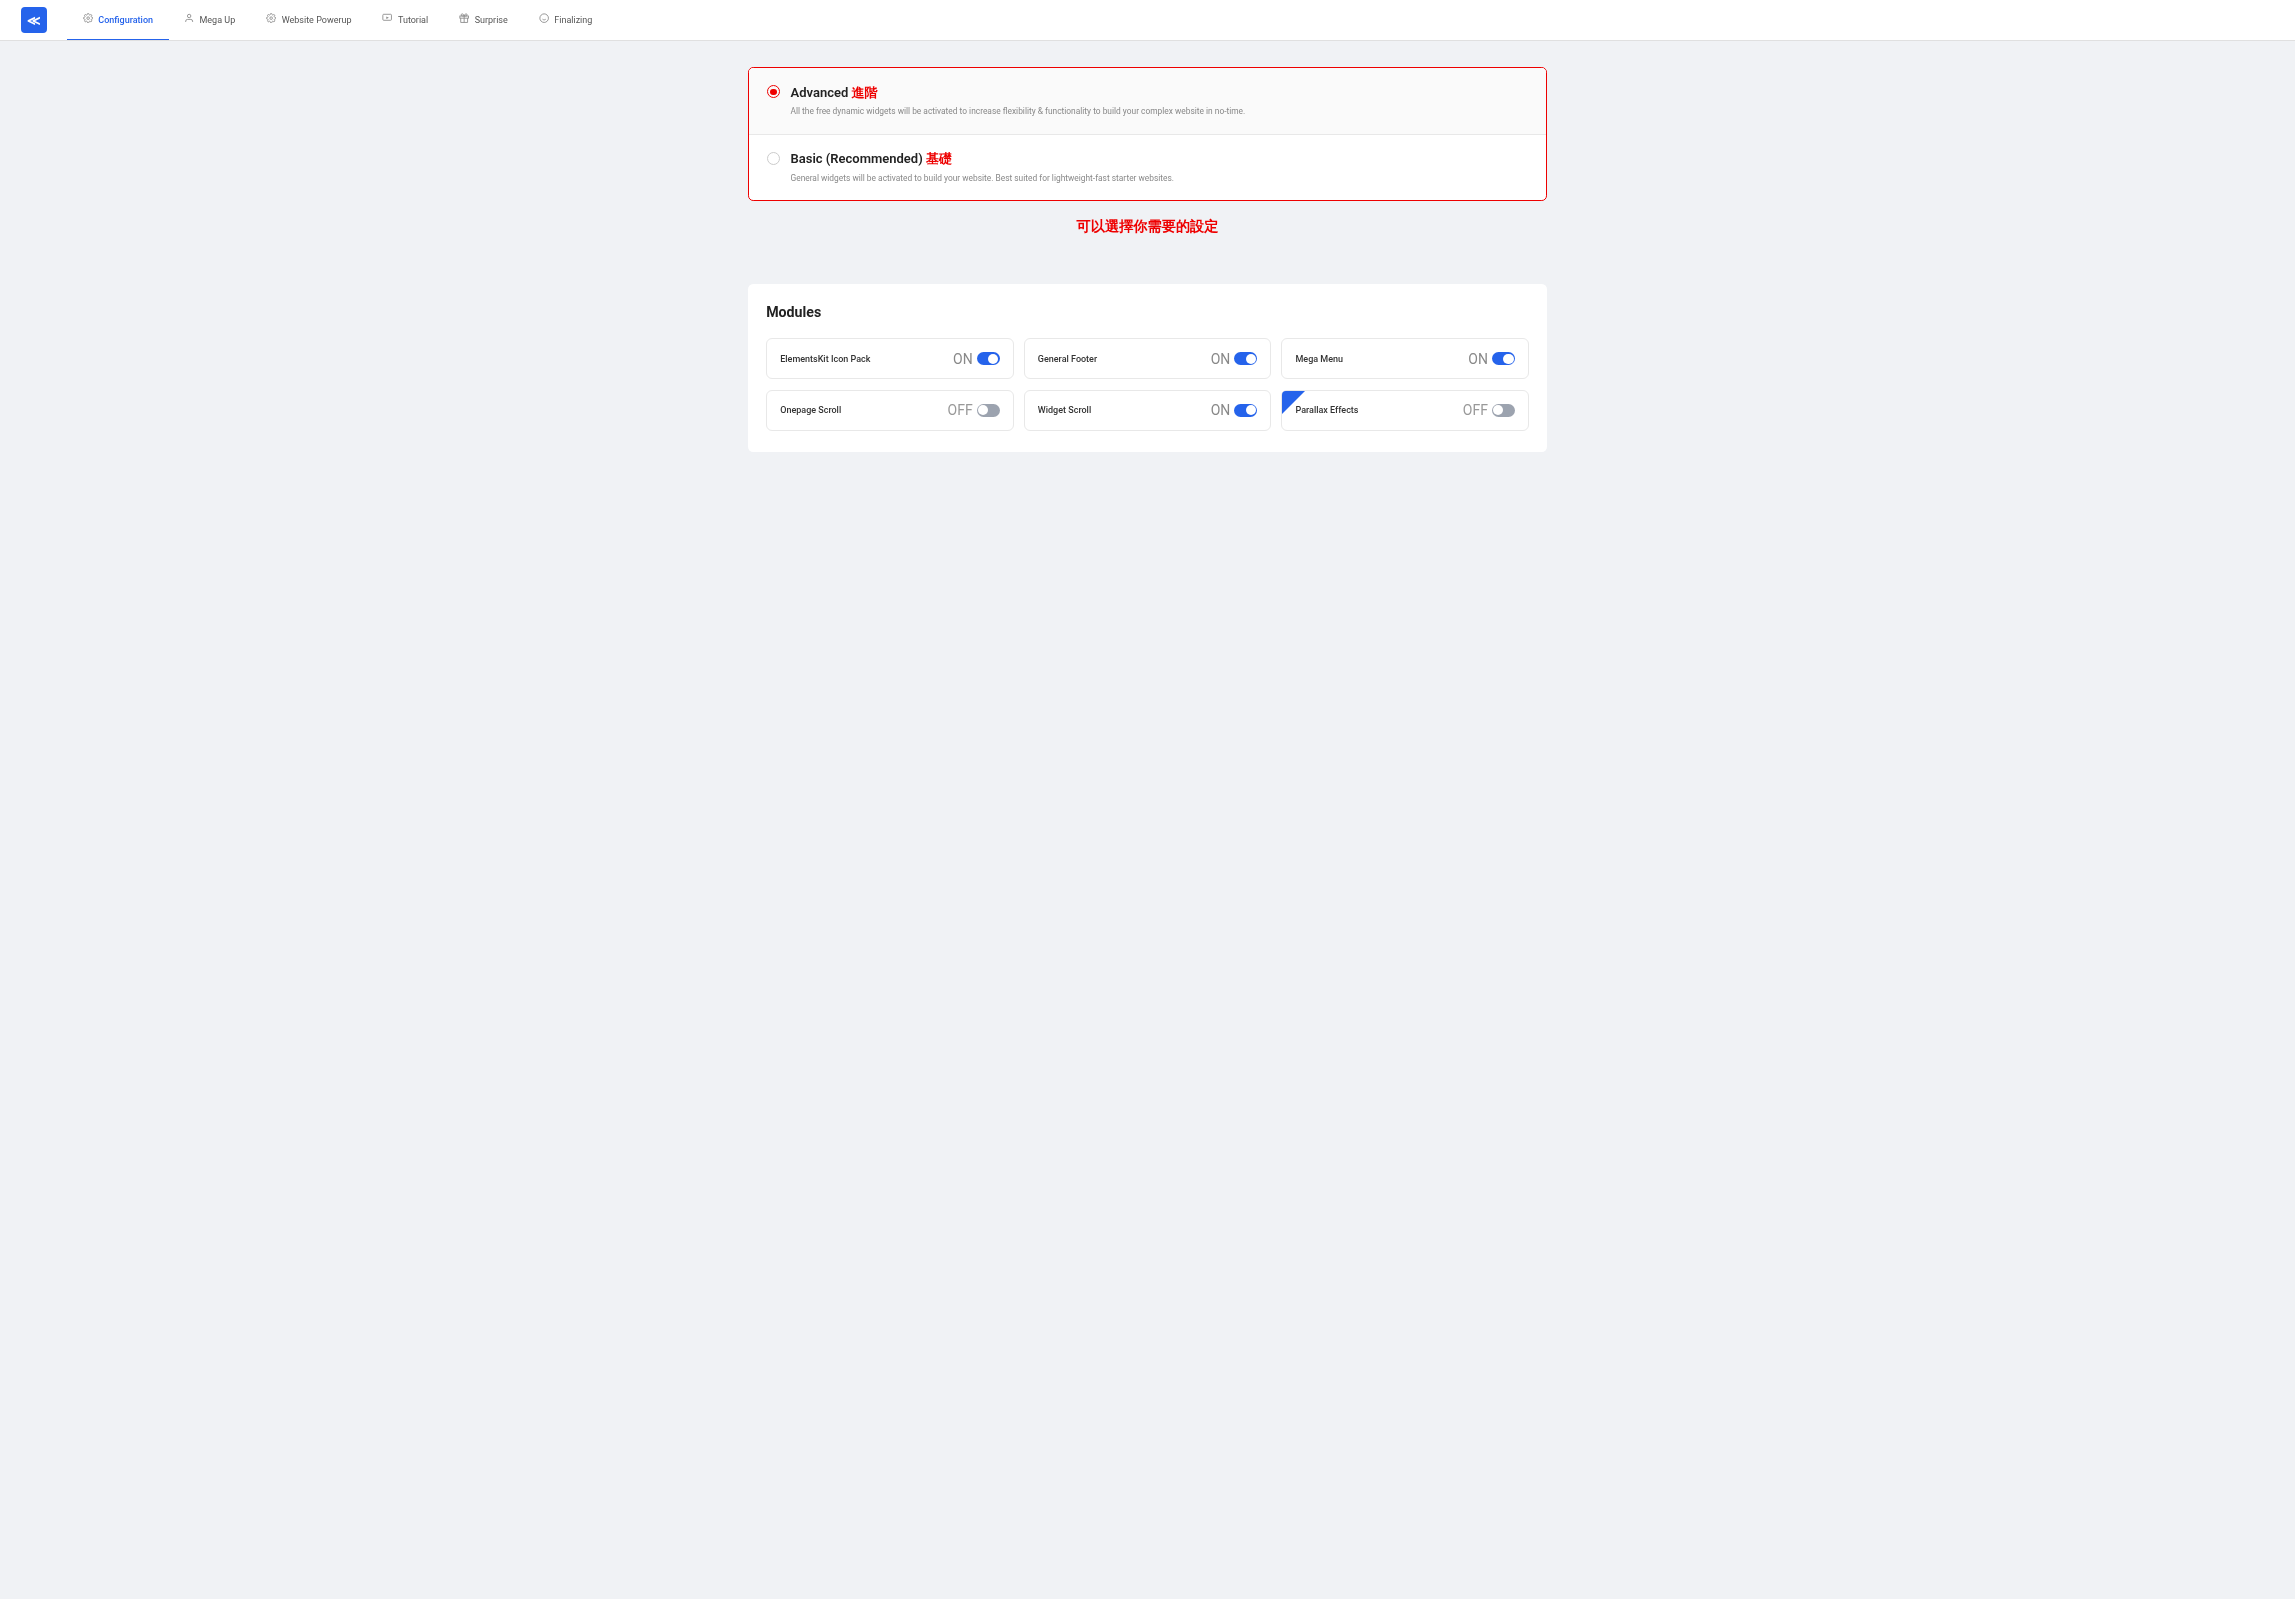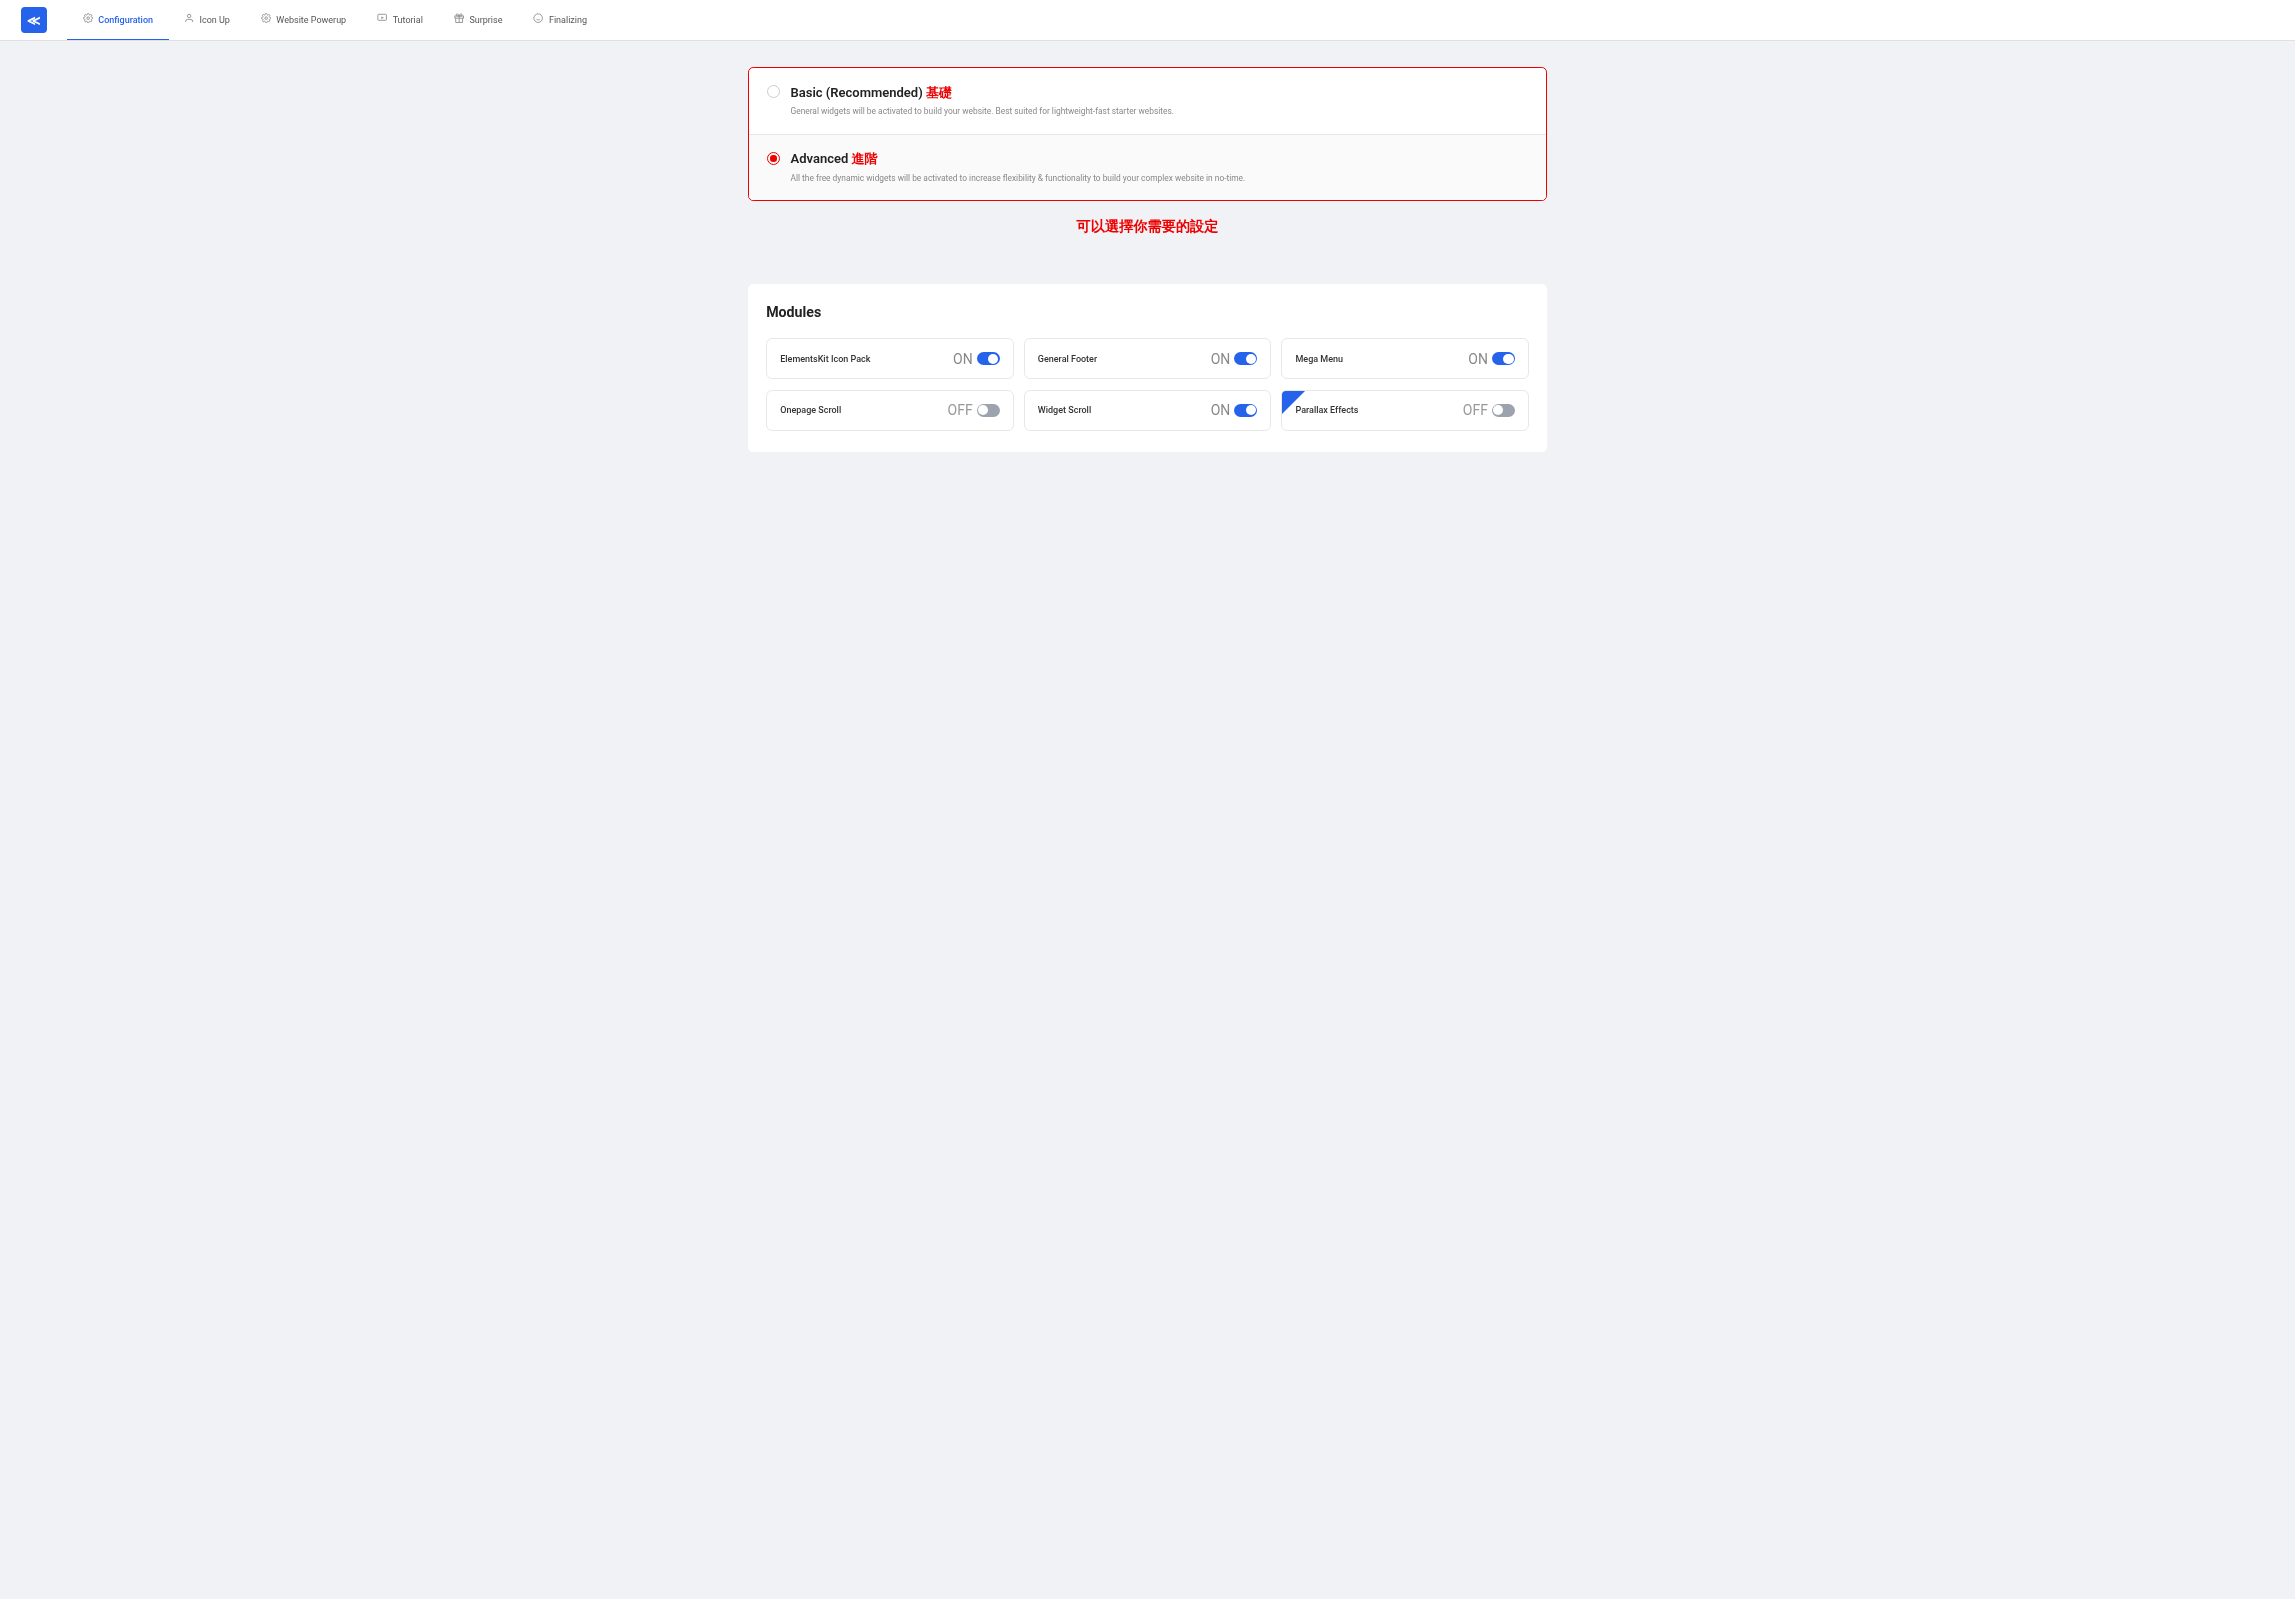--- a/index.html
+++ b/index.html
@@ -244,21 +244,21 @@
             <circle cx="12" cy="12" r="3"></circle>
             <path d="M19.4 15a1.65 1.65 0 0 0 .33 1.82l.06.06a2 2 0 0 1-2.83 2.83l-.06-.06a1.65 1.65 0 0 0-1.82-.33 1.65 1.65 0 0 0-1 1.51V21a2 2 0 0 1-4 0v-.09A1.65 1.65 0 0 0 9 19.4a1.65 1.65 0 0 0-1.82.33l-.06.06a2 2 0 0 1-2.83-2.83l.06-.06A1.65 1.65 0 0 0 4.68 15a1.65 1.65 0 0 0-1.51-1H3a2 2 0 0 1 0-4h.09A1.65 1.65 0 0 0 4.6 9a1.65 1.65 0 0 0-.33-1.82l-.06-.06a2 2 0 0 1 2.83-2.83l.06.06A1.65 1.65 0 0 0 9 4.68a1.65 1.65 0 0 0 1-1.51V3a2 2 0 0 1 4 0v.09a1.65 1.65 0 0 0 1 1.51 1.65 1.65 0 0 0 1.82-.33l.06-.06a2 2 0 0 1 2.83 2.83l-.06.06A1.65 1.65 0 0 0 19.4 9a1.65 1.65 0 0 0 1.51 1H21a2 2 0 0 1 0 4h-.09a1.65 1.65 0 0 0-1.51 1z"></path>
           </svg></span>
     <span>Configuration</span>
   </div>
       <div class="nav-tab">
     <span class="tab-icon"><svg width="10.3" height="10.3" viewBox="0 0 24 24" fill="none" stroke="currentColor" stroke-width="2">
             <path d="M20 21v-2a4 4 0 0 0-4-4H8a4 4 0 0 0-4 4v2"></path>
             <circle cx="12" cy="7" r="4"></circle>
           </svg></span>
-    <span>Icon Up</span>
+    <span>Mega Up</span>
   </div>
       <div class="nav-tab">
     <span class="tab-icon"><svg width="10.3" height="10.3" viewBox="0 0 24 24" fill="none" stroke="currentColor" stroke-width="2">
             <circle cx="12" cy="12" r="3"></circle>
             <path d="M19.4 15a1.65 1.65 0 0 0 .33 1.82l.06.06a2 2 0 0 1-2.83 2.83l-.06-.06a1.65 1.65 0 0 0-1.82-.33 1.65 1.65 0 0 0-1 1.51V21a2 2 0 0 1-4 0v-.09A1.65 1.65 0 0 0 9 19.4a1.65 1.65 0 0 0-1.82.33l-.06.06a2 2 0 0 1-2.83-2.83l.06-.06A1.65 1.65 0 0 0 4.68 15a1.65 1.65 0 0 0-1.51-1H3a2 2 0 0 1 0-4h.09A1.65 1.65 0 0 0 4.6 9a1.65 1.65 0 0 0-.33-1.82l-.06-.06a2 2 0 0 1 2.83-2.83l.06.06A1.65 1.65 0 0 0 9 4.68a1.65 1.65 0 0 0 1-1.51V3a2 2 0 0 1 4 0v.09a1.65 1.65 0 0 0 1 1.51 1.65 1.65 0 0 0 1.82-.33l.06-.06a2 2 0 0 1 2.83 2.83l-.06.06A1.65 1.65 0 0 0 19.4 9a1.65 1.65 0 0 0 1.51 1H21a2 2 0 0 1 0 4h-.09a1.65 1.65 0 0 0-1.51 1z"></path>
           </svg></span>
     <span>Website Powerup</span>
   </div>
       <div class="nav-tab">
     <span class="tab-icon"><svg width="10.3" height="10.3" viewBox="0 0 24 24" fill="none" stroke="currentColor" stroke-width="2">
@@ -286,42 +286,42 @@
           </svg></span>
     <span>Finalizing</span>
   </div>
     </nav>
 </header>
 
 <main class="main-content">
 
   <div class="config-options">
 
-  <div class="config-option">
+  <div class="config-option selected">
+    <div class="radio-outer checked">
+      <div class="radio-inner"></div>
+    </div>
+    <div class="option-content">
+      <div class="option-title">
+        Advanced <span class="chinese">進階</span>
+      </div>
+      <div class="option-desc">All the free dynamic widgets will be activated to increase flexibility &amp; functionality to build your complex website in no-time.</div>
+    </div>
+  </div>
+      <div class="config-option">
     <div class="radio-outer ">
       
     </div>
     <div class="option-content">
       <div class="option-title">
         Basic (Recommended) <span class="chinese">基礎</span>
       </div>
       <div class="option-desc">General widgets will be activated to build your website. Best suited for lightweight-fast starter websites.</div>
     </div>
   </div>
-      <div class="config-option selected">
-    <div class="radio-outer checked">
-      <div class="radio-inner"></div>
-    </div>
-    <div class="option-content">
-      <div class="option-title">
-        Advanced <span class="chinese">進階</span>
-      </div>
-      <div class="option-desc">All the free dynamic widgets will be activated to increase flexibility &amp; functionality to build your complex website in no-time.</div>
-    </div>
-  </div>
     </div>
 
   <div class="annotation-text">可以選擇你需要的設定</div>
 
   <div class="modules-section">
     <h2 class="modules-title">Modules</h2>
     <div class="modules-grid">
 
     <div class="module-card">
 

